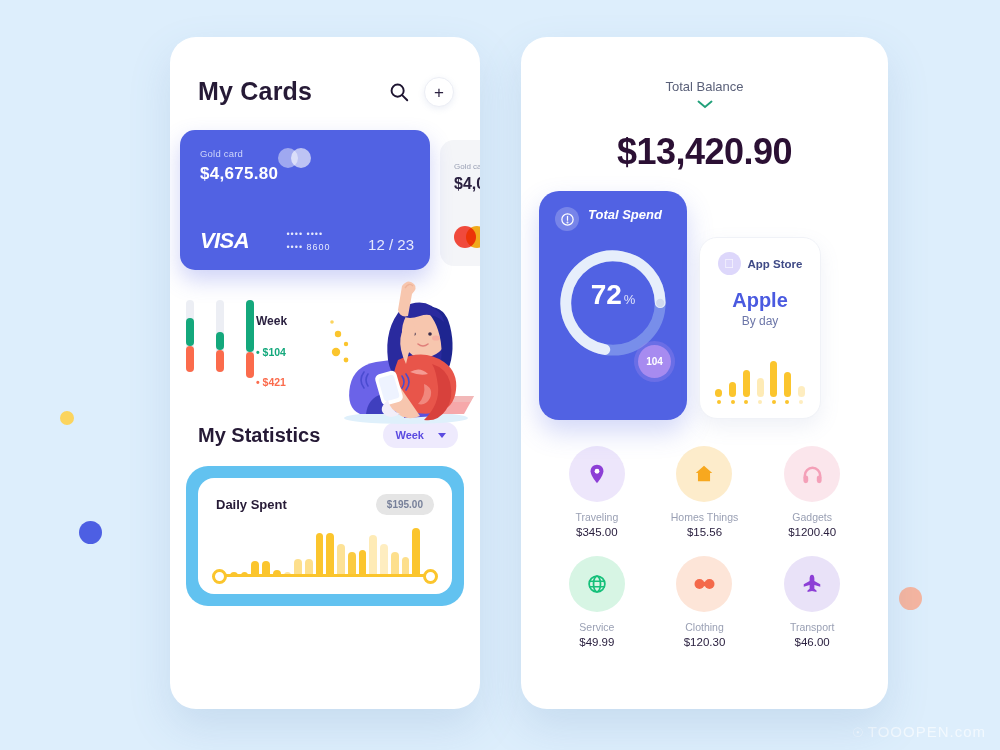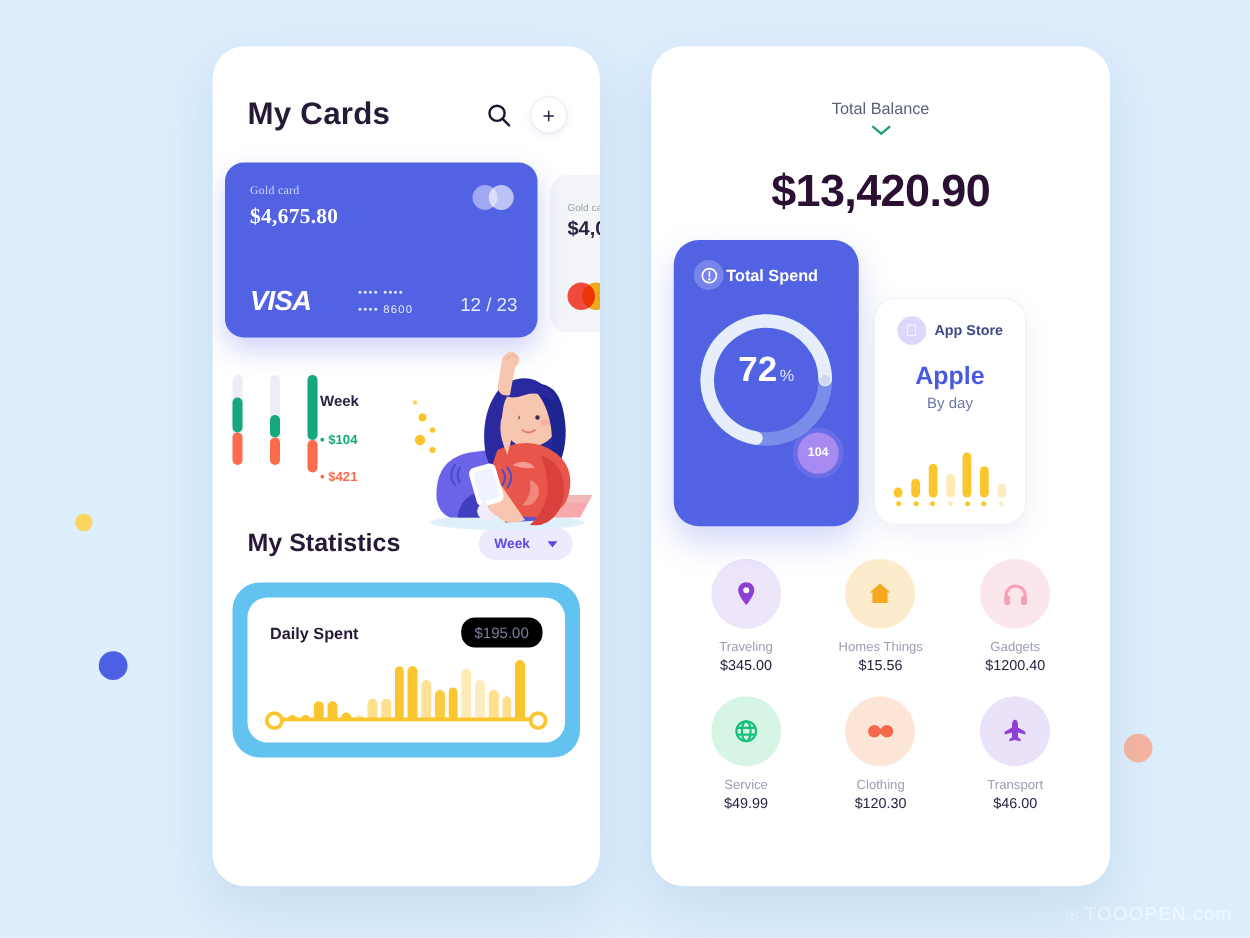--- a/index.html
+++ b/index.html
@@ -66,21 +66,21 @@
   .mc-red { left:0;  background:#f04a3c; }
   .mc-yel { left:12px; background:#fbb11c; mix-blend-mode:multiply; }
 
   .card-front{
     position:absolute; left:10px; top:0;
     width:250px; height:140px;
     background:#5162e3; border-radius:15px;
     padding:18px 18px 0 20px; color:#fff;
     box-shadow:0 10px 22px rgba(81,98,227,.28);
   }
-  .cf-top{ display:flex; justify-content:space-between; align-items:flex-start;font-family:Liberation Serif, serif; }
+  .cf-top{ display:flex; justify-content:flex-start; align-items:flex-start; }
   .cf-label{ font-size:9.5px; color:#cfd6fb; letter-spacing:.2px; }
   .cf-amount{ font-size:17px; font-weight:bold; margin-top:5px; letter-spacing:.3px; }
   .cf-chip{ position:relative; width:34px; height:20px; }
   .cf-chip span{ position:absolute; top:0; width:20px; height:20px; border-radius:50%; background:rgba(255,255,255,.45); }
   .cf-chip .c2{ left:13px; background:rgba(255,255,255,.62); }
   .cf-bottom{ position:absolute; left:20px; right:16px; bottom:16px; display:flex; align-items:flex-end; justify-content:space-between; }
   .visa{ font-size:22px; font-weight:bold; font-style:italic; letter-spacing:-.6px; }
   .cf-num{ text-align:left; font-size:9px; line-height:13px; color:#e6e9fd; letter-spacing:1px; }
   .cf-exp{ font-size:15px; color:#e6e9fd; padding-bottom:1px; }
 
@@ -109,41 +109,41 @@
   .caret{ width:0;height:0;border-left:4px solid transparent;border-right:4px solid transparent;border-top:5px solid #5b4be0; }
 
   .stats-card{
     margin:18px 16px 0 16px; height:140px;
     background:#62c2f0; border-radius:22px;
     padding:12px; position:relative; overflow:hidden;
   }
   .stats-inner{ background:#fff; border-radius:16px; height:100%; padding:16px 18px 0 18px; position:relative; }
   .ds-row{ display:flex; align-items:center; justify-content:space-between; }
   .ds-title{ font-size:13px; font-weight:bold; color:#261a36; }
-  .ds-pill{ background:#000000; color:#77809a; font-size:12px; border-radius:11px; padding:5px 11px; }
+  .ds-pill{ background:#e5e5e5; color:#77809a; font-size:10px; border-radius:11px; padding:5px 11px;font-weight:bold; }
   .ds-chart{ position:absolute; left:10px; right:10px; bottom:14px; height:56px; }
   .ds-bars{ position:absolute; left:22px; right:22px; bottom:4px; height:52px; display:flex; align-items:flex-end; gap:3px; }
   .ds-bars i{ flex:1; border-radius:4px 4px 0 0; display:block; background:#fbc52d; }
   .ds-axis{ position:absolute; left:12px; right:12px; bottom:3px; height:3px; background:#fbc52d; border-radius:2px; }
   .ds-knob{ position:absolute; bottom:-4px; width:15px; height:15px; border-radius:50%; background:#fff; border:3px solid #fbc52d; }
   .ds-knob.l{ left:4px; } .ds-knob.r{ right:4px; }
 
   
   .r-top{ text-align:center; padding-top:42px; }
   .r-tb{ font-size:13px; color:#5a6079; }
   .r-chev{ margin:6px auto 0; width:16px; height:9px; }
   .r-amount{ font-size:36px; font-weight:bold; color:#2b1034; letter-spacing:-.5px; margin-top:18px; }
 
   .r-cards{ display:flex; padding:0 18px; margin-top:18px; gap:12px; align-items:flex-start; }
   .spend-card{
     width:148px; height:229px; background:#5162e3; border-radius:20px;
     padding:16px 0 0 0; position:relative;
     box-shadow:0 12px 26px rgba(81,98,227,.25);
   }
-  .sc-head{ display:flex; align-items:center; gap:2px; padding-left:16px; }
+  .sc-head{ display:flex; align-items:flex-start; gap:9px; padding-left:16px;font-style:italic; }
   .sc-ic{ width:24px; height:24px; border-radius:50%; background:rgba(255,255,255,.22); display:flex; align-items:center; justify-content:center; }
   .sc-title{ color:#fff; font-size:13px; font-weight:bold; }
   .gauge{ position:absolute; left:50%; top:104px; transform:translate(-50%,-50%) translateY(8px); width:118px; height:118px; }
   .gauge-txt{ position:absolute; left:0; right:0; top:50%; transform:translateY(-50%); text-align:center; color:#fff; }
   .gauge-txt b{ font-size:28px; font-weight:bold; }
   .gauge-txt s{ font-size:13px; text-decoration:none; color:#dfe3fb; margin-left:2px; }
   .badge104{
     position:absolute; right:16px; bottom:42px;
     width:33px; height:33px; border-radius:50%;
     background:#a78bf0; color:#fff; font-size:10px; font-weight:bold;

